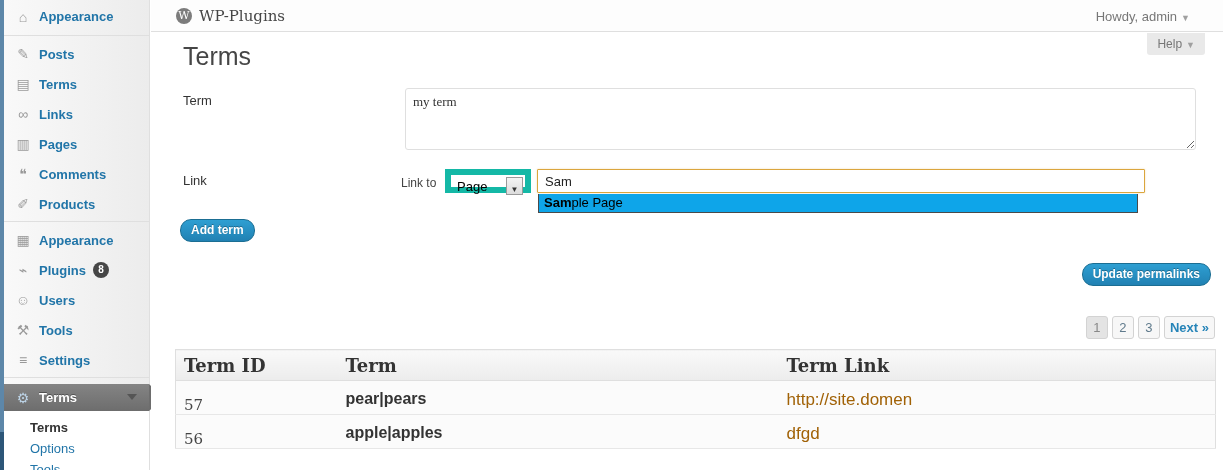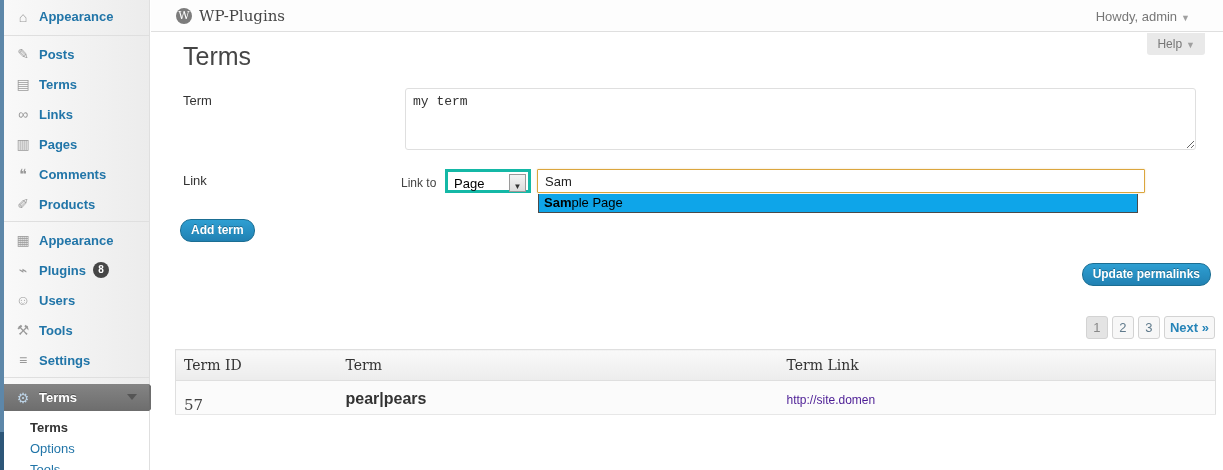--- a/index.html
+++ b/index.html
@@ -55,25 +55,25 @@
   .howdy .caret, .help-tab .caret { color:#a0a0a0; font-size:9px; margin-left:4px; }
   .help-tab { position:absolute; right:18px; top:33px; height:22px; padding:0 10px;
     background:#e9e9e9; border-radius:0 0 3px 3px; font-size:12px; color:#777;
     line-height:22px; cursor:pointer; }
   .page-title { position:absolute; left:32px; top:42px; font-size:25px; font-weight:normal;
     color:#464646; }
 
   .form-label { position:absolute; font-size:13px; color:#333; }
   .term-textarea { position:absolute; left:254px; top:88px; width:791px; height:62px;
     border:1px solid #dfdfdf; border-radius:3px; background:#fff; resize:both;
-    font-family:Liberation Mono, monospace; font-size:13px; color:#333; padding:5px 7px;
+    font-family:Liberation Serif, serif; font-size:13px; color:#333; padding:5px 7px;
     outline:none; }
   .linkto-label { position:absolute; left:250px; top:176px; font-size:12px; color:#444; }
   .selectbox { position:absolute; left:294px; top:169px; width:86px; height:24px;
-    border:3px solid #14b8a6; background:#fff; cursor:pointer; }
+    border:6px solid #14b8a6; background:#fff; cursor:pointer; }
   .selectbox .sel-text { position:absolute; left:6px; top:4px; font-size:13px; color:#000; }
   .sel-btn { position:absolute; right:2px; top:2px; width:17px; height:18px;
     border:1px solid #9a9a9a; background:linear-gradient(#f4f4f4,#dcdcdc); text-align:center; }
   .sel-btn .arrow { font-size:8px; color:#333; line-height:18px; }
   .link-input { position:absolute; left:386px; top:169px; width:608px; height:24px;
     border:1px solid #dba63d; border-radius:1px; padding:0 7px; font-size:13px; color:#222;
     font-family:"Liberation Sans",sans-serif; outline:none; background:#fff;
     box-shadow:0 0 2px rgba(219,166,61,.4); }
   .autocomplete { position:absolute; left:387px; top:194px; width:600px; height:19px;
     background:#0ea5e9; border:1px solid #4a4a4a; border-top:none; cursor:pointer;
@@ -91,27 +91,27 @@
   .pagination { position:absolute; right:8px; top:316px; display:flex; gap:4px; }
   .page-btn { min-width:22px; height:23px; border:1px solid #d3d3d3; border-radius:3px;
     background:#f7f7f7; color:#5f7a8c; font-size:13px; line-height:21px; text-align:center;
     text-decoration:none; cursor:pointer; padding:0 5px; }
   .page-btn.current { background:#e4e4e4; color:#888; cursor:default; }
   .page-btn.next { color:#2684b8; font-weight:bold; }
 
   .terms-table { position:absolute; left:24px; top:349px; width:1041px;
     border-collapse:collapse; border:1px solid #dfdfdf; background:#fbfbfb; }
   .terms-table th { height:31px; text-align:left; font-family:"DejaVu Serif",serif;
-    font-weight:normal; font-size:14px; color:#333; padding:0 0 0 8px;
+    font-weight:bold; font-size:18px; color:#333; padding:0 0 0 8px;
     background:linear-gradient(#f9f9f9,#ececec); border-bottom:1px solid #dfdfdf; }
   .terms-table td { height:31px; vertical-align:top; border-bottom:1px solid #e7e7e7;
     padding:9px 0 0 8px; }
   .td-id { font-family:"DejaVu Serif",serif; font-size:15px; color:#444; padding-top:15px !important; }
   .td-term { font-size:16px; font-weight:bold; color:#333; }
-  .td-link a { font-size:12px; color:#4c1d95; text-decoration:none; cursor:pointer; }
+  .td-link a { font-size:17px; color:#a16207; text-decoration:none; cursor:pointer; }
   .col-id { width:162px; } .col-term { width:441px; }
 </style>
 </head>
 <body>
 
 <div class="screen">
   <div class="edge-strip"></div>
 
   <aside class="sidebar">
     <a class="menu-item first">
@@ -226,16 +226,21 @@
           <th>Term</th>
           <th>Term Link</th>
         </tr>
       </thead>
       <tbody>
         <tr>
           <td class="td-id">57</td>
           <td class="td-term">pear|pears</td>
           <td class="td-link"><a>http://site.domen</a></td>
         </tr>
+        <tr>
+          <td class="td-id">56</td>
+          <td class="td-term">apple|apples</td>
+          <td class="td-link"><a>dfgd</a></td>
+        </tr>
       </tbody>
     </table>
   </main>
 </div>
 
 </body></html>

